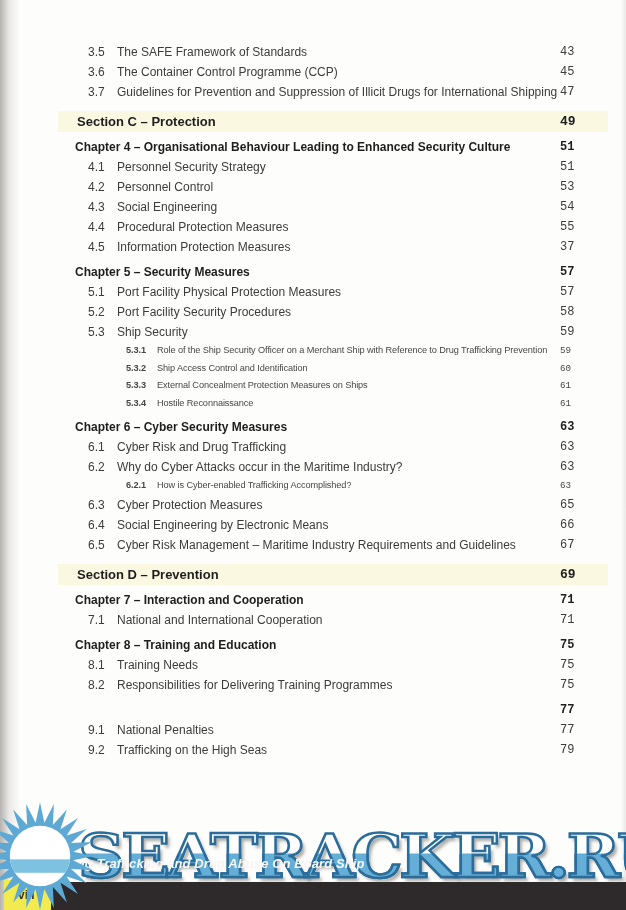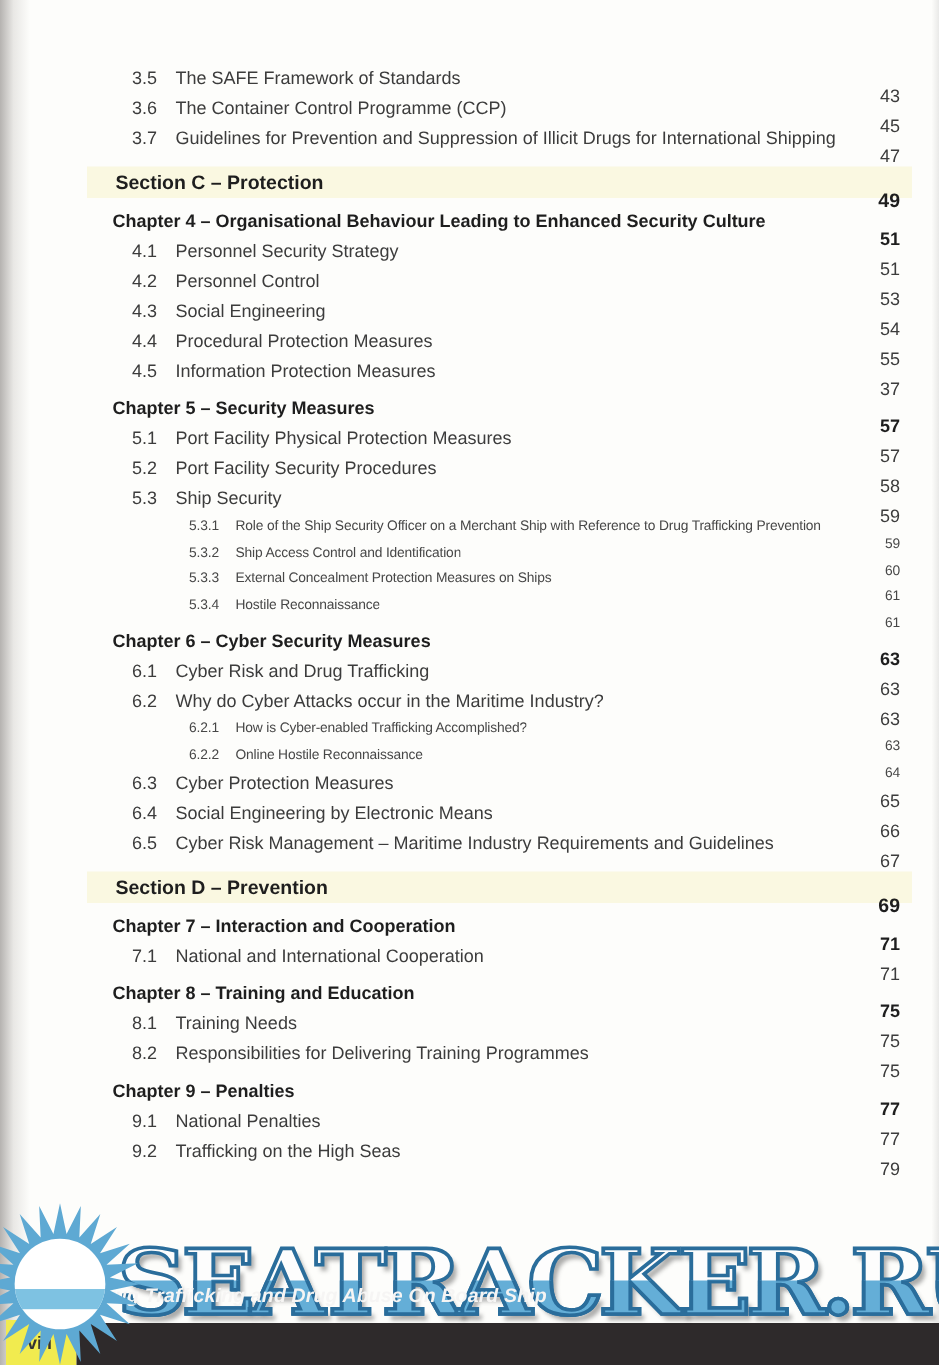--- a/index.html
+++ b/index.html
@@ -21,26 +21,26 @@
     background:linear-gradient(to left,rgba(0,0,0,.08),rgba(0,0,0,0));
     pointer-events:none;
   }
   
   .toc{
     position:absolute;left:0;right:0;top:0;
     padding:42px 18px 0 58px;
     color:var(--text,#3c3c3c);
   }
   .row{position:relative;display:flex;align-items:baseline;padding-right:48px;}
-  .row .pg{position:absolute;right:8px;top:12px;width:40px;text-align:right;}
+  .row .pg{position:absolute;right:8px;top:0;width:40px;font-family:Liberation Mono, monospace;}
   .row .title{white-space:nowrap;overflow:hidden;}
   .row.l1{height:20px;line-height:20px;font-size:12px;}
   .row.l1 .num{flex:0 0 29px;margin-left:30px;}
   .row.l2{height:17.5px;line-height:17.5px;font-size:9.2px;letter-spacing:-.1px;color:#474747;}
-  .row.l2 .num{flex:0 0 31px;margin-left:68px;}
+  .row.l2 .num{flex:0 0 31px;margin-left:68px;font-weight:bold;}
   .row.chapter{height:20px;line-height:20px;margin-top:5px;padding-left:17px;
     font-weight:bold;font-size:12px;color:var(--heading-text,#1e1e1e);}
   .row.section{height:21px;line-height:21px;margin-top:9px;margin-bottom:3px;padding-left:19px;
     font-weight:bold;font-size:13px;color:var(--heading-text,#1a1a1a);
     background:var(--section-band,#faf8e1);}
   .row.section .pg,.row.chapter .pg{font-weight:bold;}
   
   .footer-bar{
     position:absolute;left:51px;right:0;top:882px;height:28px;
     background:var(--footer-bar,#2e2a2b);z-index:3;
@@ -182,25 +182,20 @@
         <div class="row l1">
           <span class="num">6.2</span>
           <span class="title">Why do Cyber Attacks occur in the Maritime Industry?</span>
           <span class="pg">63</span>
         </div>
         <div class="row l2">
           <span class="num">6.2.1</span>
           <span class="title">How is Cyber-enabled Trafficking Accomplished?</span>
           <span class="pg">63</span>
         </div>
-        <div class="row l2">
-          <span class="num">6.2.2</span>
-          <span class="title">Online Hostile Reconnaissance</span>
-          <span class="pg">64</span>
-        </div>
         <div class="row l1">
           <span class="num">6.3</span>
           <span class="title">Cyber Protection Measures</span>
           <span class="pg">65</span>
         </div>
         <div class="row l1">
           <span class="num">6.4</span>
           <span class="title">Social Engineering by Electronic Means</span>
           <span class="pg">66</span>
         </div>
@@ -230,21 +225,20 @@
           <span class="num">8.1</span>
           <span class="title">Training Needs</span>
           <span class="pg">75</span>
         </div>
         <div class="row l1">
           <span class="num">8.2</span>
           <span class="title">Responsibilities for Delivering Training Programmes</span>
           <span class="pg">75</span>
         </div>
         <div class="row chapter">
-          <span class="title">Chapter 9 – Penalties</span>
           <span class="pg">77</span>
         </div>
         <div class="row l1">
           <span class="num">9.1</span>
           <span class="title">National Penalties</span>
           <span class="pg">77</span>
         </div>
         <div class="row l1">
           <span class="num">9.2</span>
           <span class="title">Trafficking on the High Seas</span>

